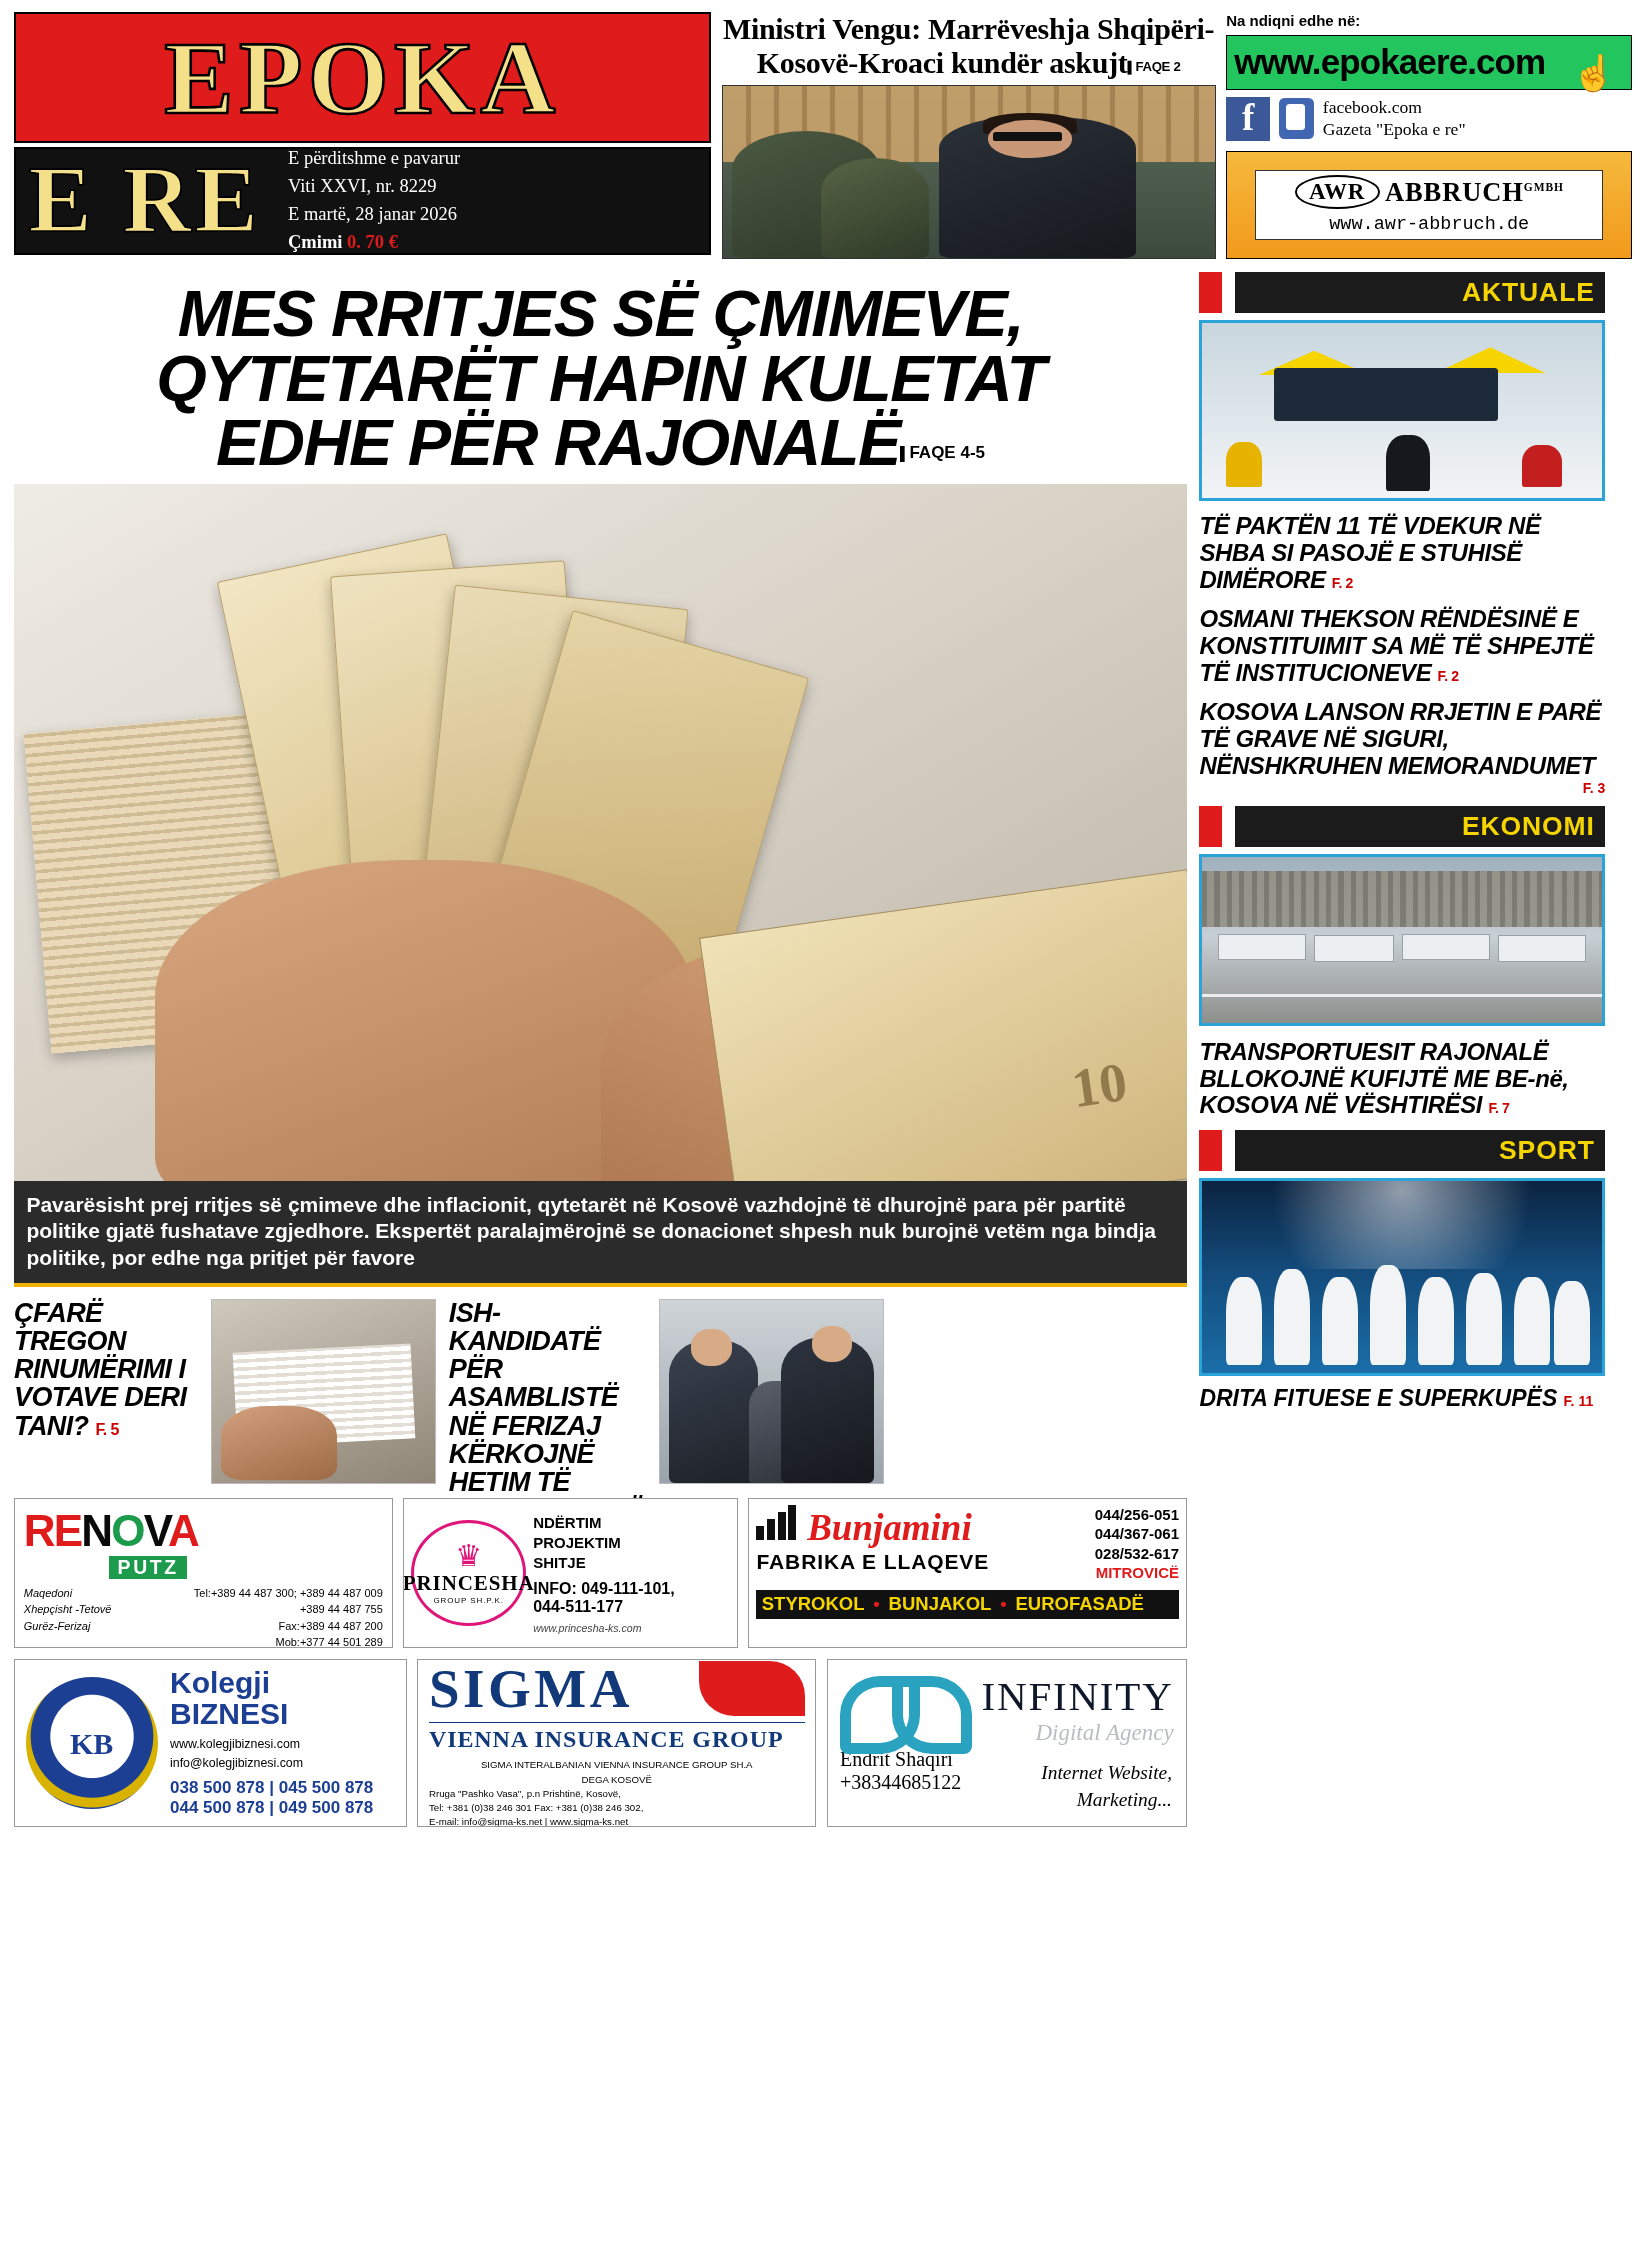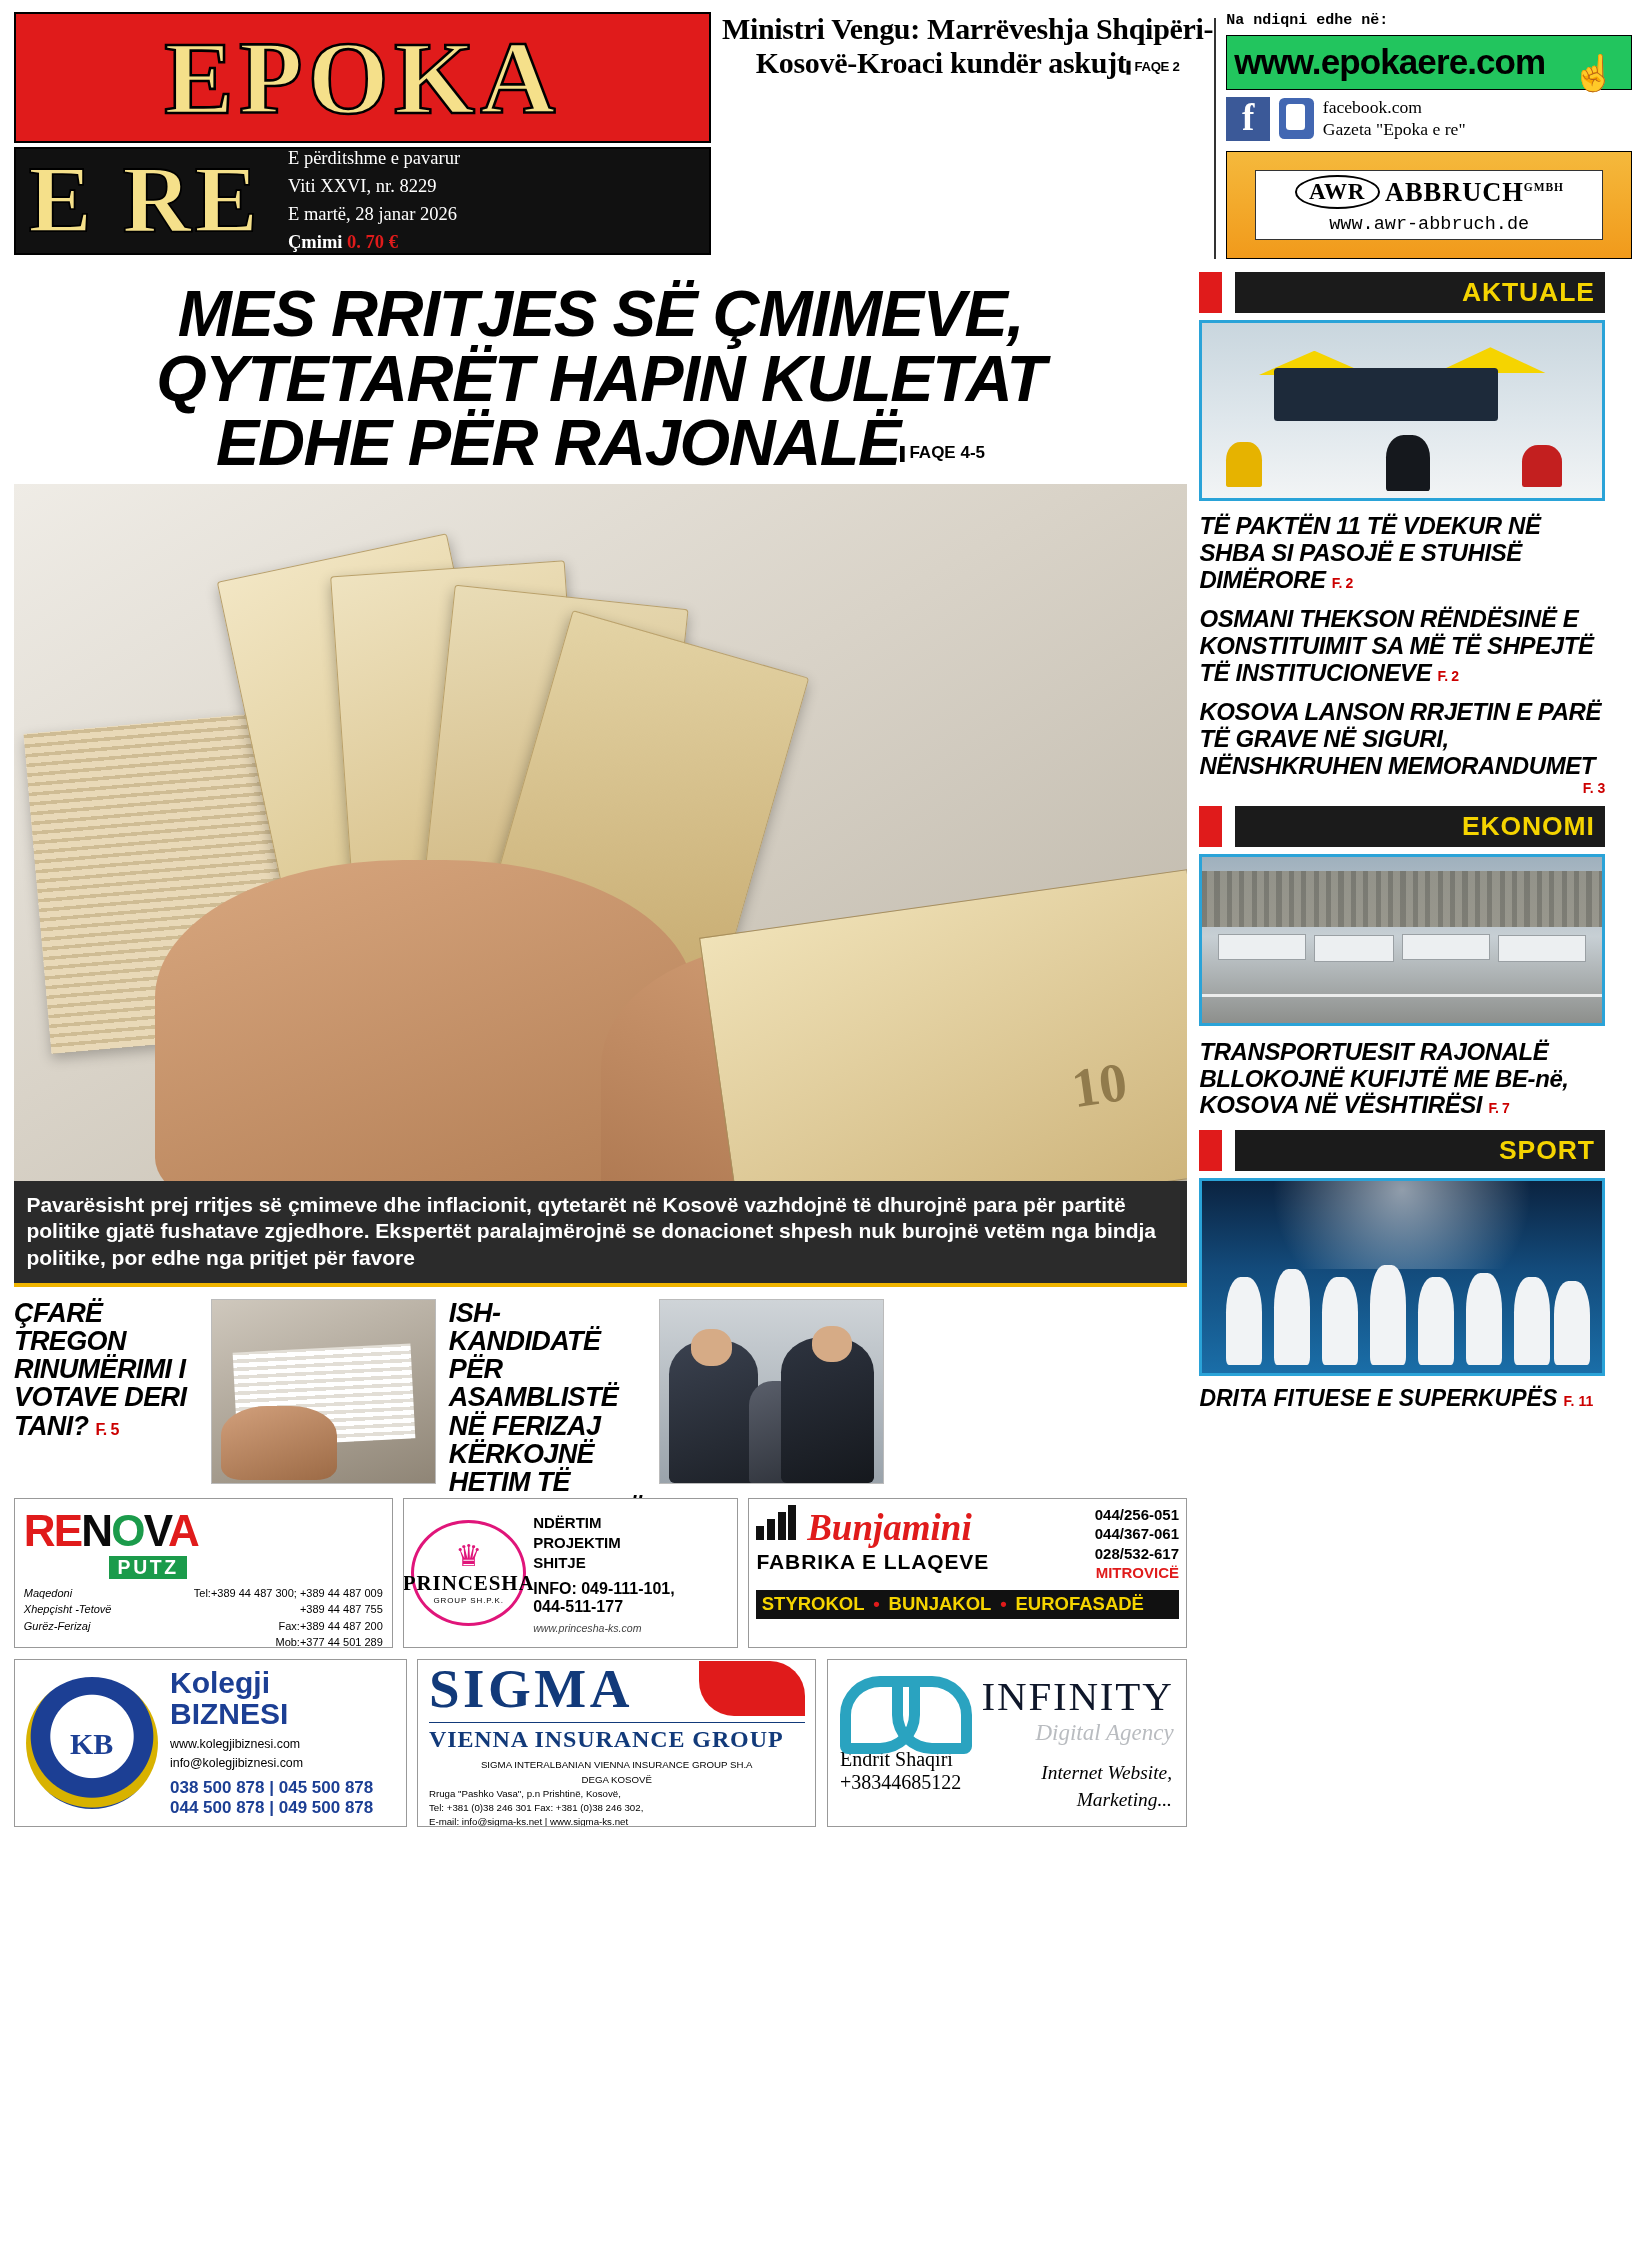--- a/index.html
+++ b/index.html
@@ -32,21 +32,21 @@
   }
   .logo-bottom .ere {
     font-family:"Liberation Serif", serif;
     font-weight:bold; font-size:95px; letter-spacing:3.5px;
     color:#f5e08a; -webkit-text-stroke:1.8px #000; line-height:1;
   }
   .logo-meta { color:#fff; font-size:18.5px; line-height:1.5; margin-left:26.5px; font-family:"Liberation Serif", serif; }
   .logo-meta .price b { color:#fff; }
   .logo-meta .price .num { color:#e01b1b; font-weight:bold; }
 
-  .center-block { width:494px; display:flex; flex-direction:row; }
+  .center-block { width:494px; display:flex; flex-direction:column; }
   .center-head {
     font-family:"Liberation Serif", serif; font-weight:bold;
     font-size:30px; line-height:1.12; text-align:center; letter-spacing:-0.3px;
   }
   .faqe-tag { font-size:13.2px; font-weight:bold; font-family:"Liberation Sans",sans-serif; vertical-align:1.8px;}
   .faqe-tag:before{ content:"▌"; font-size:11.5px; }
   .center-photo {
     margin-top:5.3px; flex:1; background:
       linear-gradient(180deg,#6f7e6a 0%,#51604f 38%,#3b4a3d 100%);
     position:relative; overflow:hidden; border:0.9px solid #333;
@@ -56,21 +56,21 @@
      repeating-linear-gradient(0deg,#b58d57 0 14px,#8d6c3e 14px 17.6px);
      opacity:.95;}
   .cp-soldier{position:absolute;left:2%;bottom:0;width:30%;height:74%;background:linear-gradient(160deg,#4b5a42,#2f3a2a);border-radius:50% 50% 8% 8%/30% 30% 6% 6%;}
   .cp-soldier2{position:absolute;left:20%;bottom:0;width:22%;height:58%;background:linear-gradient(160deg,#566445,#303a28);border-radius:50% 50% 8% 8%/34% 34% 6% 6%;}
   .cp-man{position:absolute;left:44%;bottom:0;width:40%;height:82%;background:linear-gradient(160deg,#2b3138,#15191e);border-radius:42% 42% 6% 6%/22% 22% 4% 4%;}
   .cp-face{position:absolute;left:54%;top:20%;width:17%;height:22%;background:#c99877;border-radius:48%;}
   .cp-hair{position:absolute;left:53%;top:16%;width:19%;height:12%;background:#20150f;border-radius:48% 48% 10% 10%;}
   .cp-glass{position:absolute;left:55%;top:27%;width:14%;height:5%;background:#111;border-radius:2.6px;}
 
   .right-block { width:406px; display:flex; flex-direction:column; gap:5.3px; }
-  .follow-line { font-size:15px; font-weight:bold; font-family:Liberation Mono, monospace; }
+  .follow-line { font-size:15px; font-weight:bold; font-family:Liberation Sans, sans-serif; }
   .site-box { border:1.8px solid #000; background:#22c55e; position:relative; padding:3.5px 7px; height:55px; display:flex; align-items:center; }
   .site-box span { font-family:"Liberation Sans",sans-serif; font-weight:bold; font-size:35px; letter-spacing:-0.9px; }
   .cursor-ic{ position:absolute; right:16px; bottom:-5.3px; font-size:30px; }
   .fb-row { display:flex; align-items:center; gap:8.8px; margin-top:1.8px; }
   .fb-ic { width:44px; height:44px; background:#3b5998; color:#fff; font-family:"Liberation Serif",serif; font-weight:bold; font-size:37px; line-height:42px; text-align:center; }
   .thumb-ic { width:35px;height:41px;background:#4267b2;border-radius:5.3px;position:relative;}
   .thumb-ic:after{content:"";position:absolute;left:7px;top:5.3px;width:19.4px;height:26.5px;background:#fff;border-radius:3.5px;}
   .fb-text { font-family:"Liberation Serif",serif; font-size:17.6px; font-weight:normal; line-height:1.25; }
   .awr-ad { margin-top:5.3px; flex:1; border:1.8px solid #000; background:linear-gradient(180deg,#f5b93c,#f19a1b); display:flex; align-items:center; justify-content:center; }
   .awr-inner { background:#fff; border:1.8px solid #333; width:86%; height:66%; display:flex; flex-direction:column; align-items:center; justify-content:center; }

